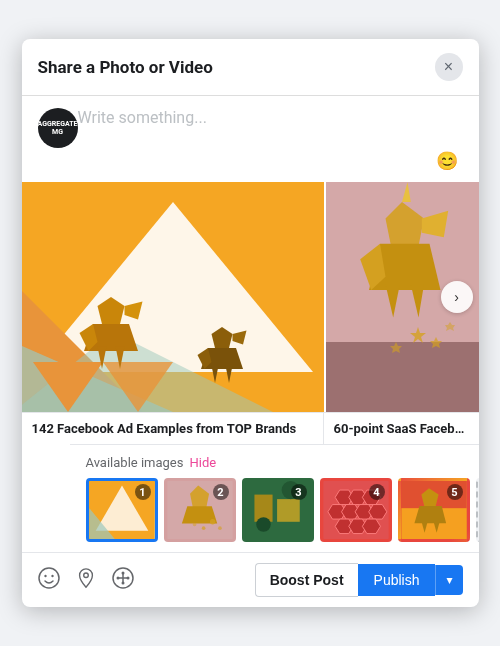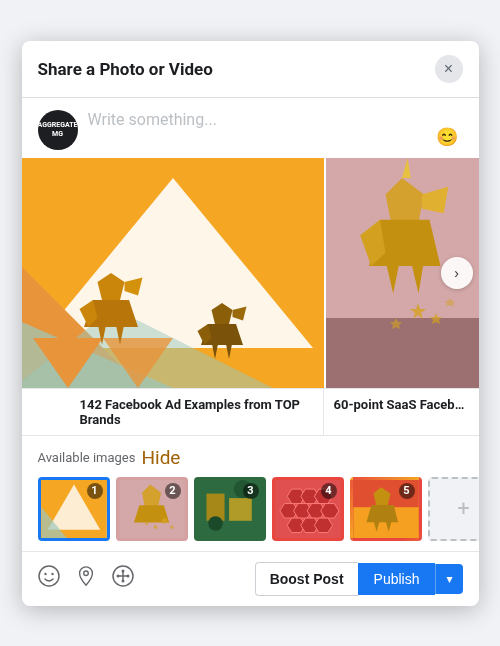--- a/index.html
+++ b/index.html
@@ -40,21 +40,20 @@
       display: flex;
       align-items: center;
       justify-content: center;
       font-size: 16px;
       color: #606770;
     }
     .compose-area {
       display: flex;
       align-items: flex-start;
       padding: 12px 16px 8px;
-      gap: 10px;
     }
     .avatar {
       width: 40px;
       height: 40px;
       border-radius: 50%;
       background: #1c1e21;
       flex-shrink: 0;
       display: flex;
       align-items: center;
       justify-content: center;
@@ -64,21 +63,21 @@
       font-size: 7px;
       color: #fff;
       font-weight: 700;
       text-align: center;
       line-height: 1.2;
       padding: 2px;
     }
     .compose-input-wrapper {
       flex: 1;
       display: flex;
-      flex-direction: row;
+      flex-direction: column;
     }
     .compose-input {
       border: none;
       outline: none;
       font-size: 16px;
       color: #1c1e21;
       resize: none;
       width: 100%;
       min-height: 40px;
       font-family: inherit;
@@ -110,34 +109,35 @@
       align-items: center;
       justify-content: center;
       font-size: 14px;
       color: #333;
       z-index: 10;
       box-shadow: 0 1px 4px rgba(0,0,0,0.2);
     }
     .available-images-section {
       border-top: 1px solid #e4e6ea;
       padding: 10px 16px;
+      margin-left: 48px;
     }
     .available-images-header {
       display: flex;
       align-items: center;
       gap: 6px;
       margin-bottom: 8px;
     }
     .available-images-label {
       font-size: 13px;
       color: #65676b;
     }
     .hide-link {
-      font-size: 19px;
-      color: #a16207;
+      font-size: 13px;
+      color: #ec4899;
       cursor: pointer;
       text-decoration: none;
     }
     .thumbnails-row {
       display: flex;
       gap: 6px;
       align-items: center;
     }
     .thumbnail {
       width: 72px;
@@ -275,21 +275,20 @@
       display: flex;
       border-top: 1px solid #e4e6ea;
     }
     .caption-left {
       flex: 1;
       padding: 8px 10px;
       font-size: 13px;
       font-weight: 700;
       color: #1c1e21;
       border-right: 1px solid #e4e6ea;
-      margin-left: 48px;
     }
     .caption-right {
       width: 155px;
       padding: 8px 10px;
       font-size: 13px;
       font-weight: 700;
       color: #1c1e21;
       overflow: hidden;
       white-space: nowrap;
       text-overflow: ellipsis;

